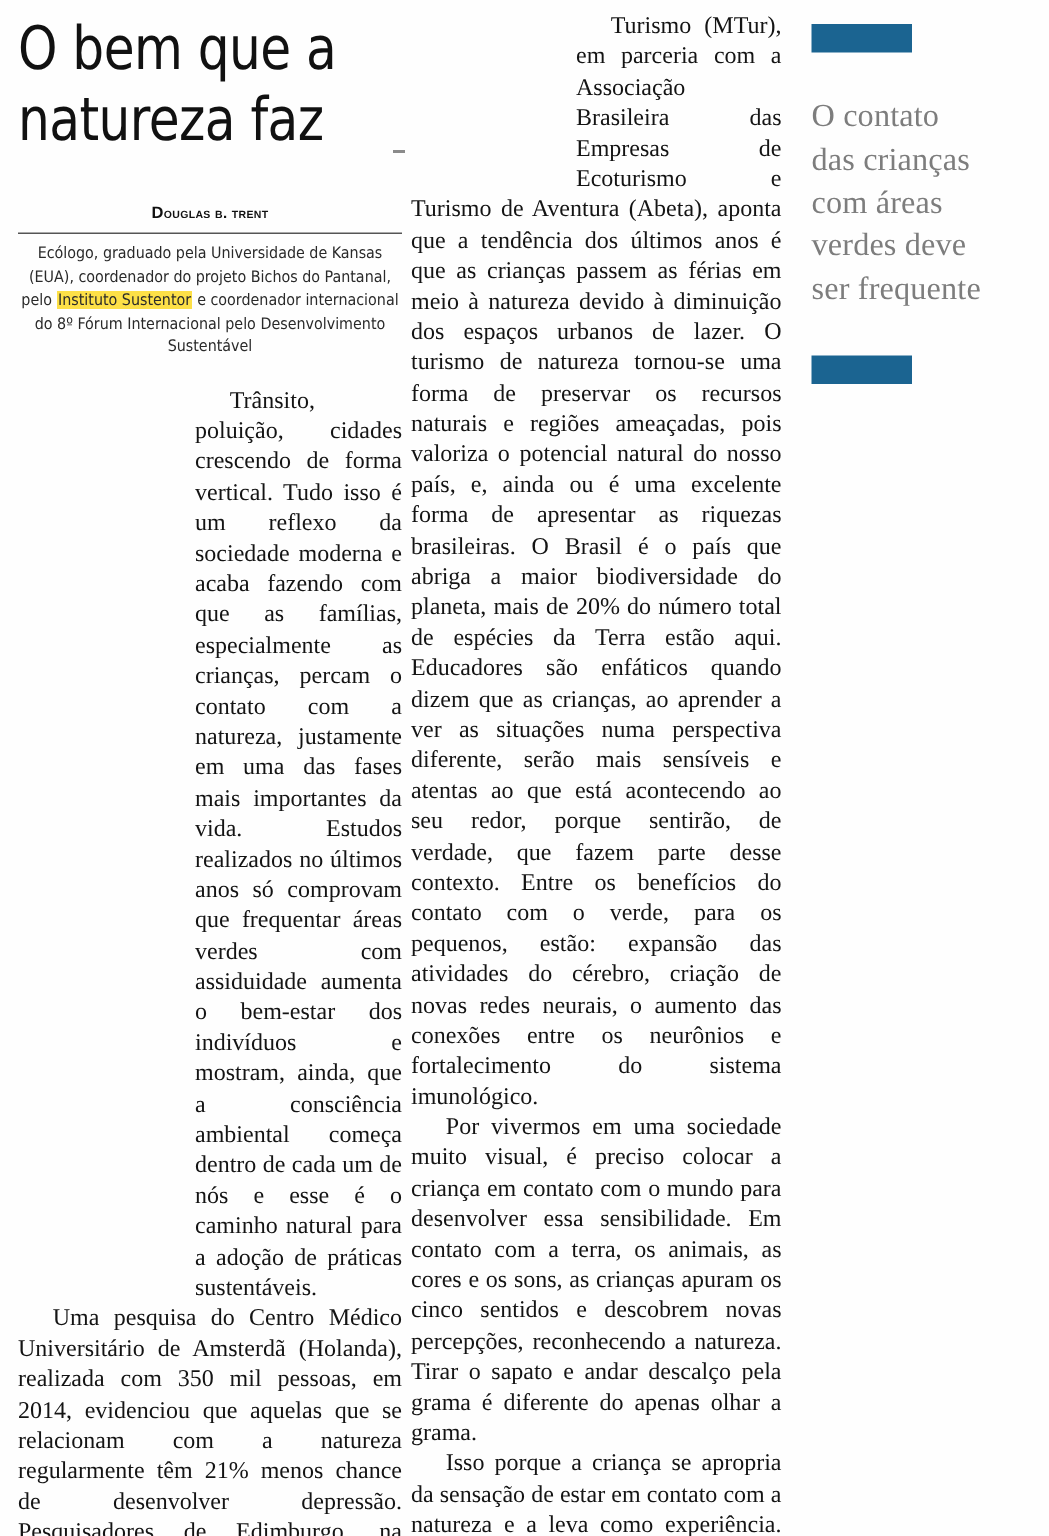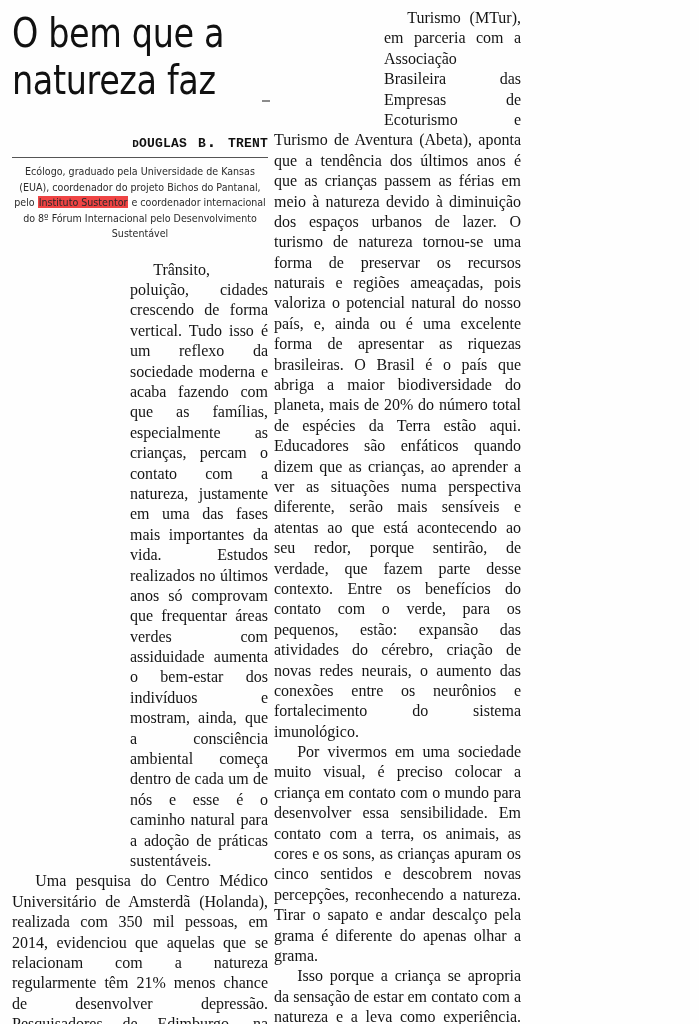--- a/index.html
+++ b/index.html
@@ -44,45 +44,44 @@
     transform: scaleX(0.93);
     transform-origin: left top;
     white-space: pre-line;
   }
 
   .byline-block {
     margin-top: 28px;
     text-align: center;
   }
   .byline-name {
-    font-family: Liberation Mono, monospace;
+    font-family: Liberation Sans, sans-serif;
     font-weight: bold;
-    font-size: 18px;
+    font-size: 10px;
     letter-spacing: 0.2px;
     color: #111;
     font-variant: small-caps;
     text-transform: lowercase;
-    text-align: right;
   }
   .byline-name::first-letter { font-size: 16px; }
   .byline-rule {
     height: 1px;
     background: #555;
     margin: 5px 0 6px 0;
     width: 100%;
   }
   .byline-bio {
     font-family: "DejaVu Sans Condensed", "Liberation Sans Narrow", "Liberation Sans", sans-serif;
     font-size: 10.6px;
     line-height: 1.46;
     color: #2a2a2a;
     text-align: center;
   }
   .hl {
-    background: #ef4444;
+    background: #fde047;
     padding: 0 1px;
   }
 
   .body-text {
     font-family: "Liberation Serif", serif;
     font-size: 16px;
     line-height: 1.275;
     text-align: justify;
     text-justify: inter-word;
     hyphens: auto;
@@ -181,14 +180,23 @@
 
   <div class="tick-mark"></div>
 
   <div id="col2" class="body-text">
     <div class="col2-shape"></div>
     <p>Turismo (MTur), em parceria com a Associação Brasileira das Empresas de Ecoturismo e Turismo de Aventura (Abeta), aponta que a tendência dos últimos anos é que as crianças passem as férias em meio à natureza devido à diminuição dos espaços urbanos de lazer. O turismo de natureza tornou-se uma forma de preservar os recursos naturais e regiões ameaçadas, pois valoriza o potencial natural do nosso país, e, ainda ou é uma excelente forma de apresentar as riquezas brasileiras. O Brasil é o país que abriga a maior biodiversidade do planeta, mais de 20% do número total de espécies da Terra estão aqui. Educadores são enfáticos quando dizem que as crianças, ao aprender a ver as situações numa perspectiva diferente, serão mais sensíveis e atentas ao que está acontecendo ao seu redor, porque sentirão, de verdade, que fazem parte desse contexto. Entre os benefícios do contato com o verde, para os pequenos, estão: expansão das atividades do cérebro, criação de novas redes neurais, o aumento das conexões entre os neurônios e fortalecimento do sistema imunológico.</p>
     <p>Por vivermos em uma sociedade muito visual, é preciso colocar a criança em contato com o mundo para desenvolver essa sensibilidade. Em contato com a terra, os animais, as cores e os sons, as crianças apuram os cinco sentidos e descobrem novas percepções, reconhecendo a natureza. Tirar o sapato e andar descalço pela grama é diferente do apenas olhar a grama.</p>
     <p>Isso porque a criança se apropria da sensação de estar em contato com a natureza e a leva como experiência. Essa relação ajuda a formar cidadãos conscientes de utilizar os recursos naturais com equilíbrio, capazes de entender o valor da preservação ambiental e que possam construir e lutar por um planeta que proporcione qualidade de vida para as atuais e as futuras gerações.</p>
   </div>
 
+  <div id="rail">
+    <div class="rail-bar"></div>
+    <div class="pullquote">O contato
+das crianças
+com áreas
+verdes deve
+ser frequente</div>
+    <div class="rail-bar rail-bar-bottom"></div>
+  </div>
 
 </div>
 
 </body></html>

